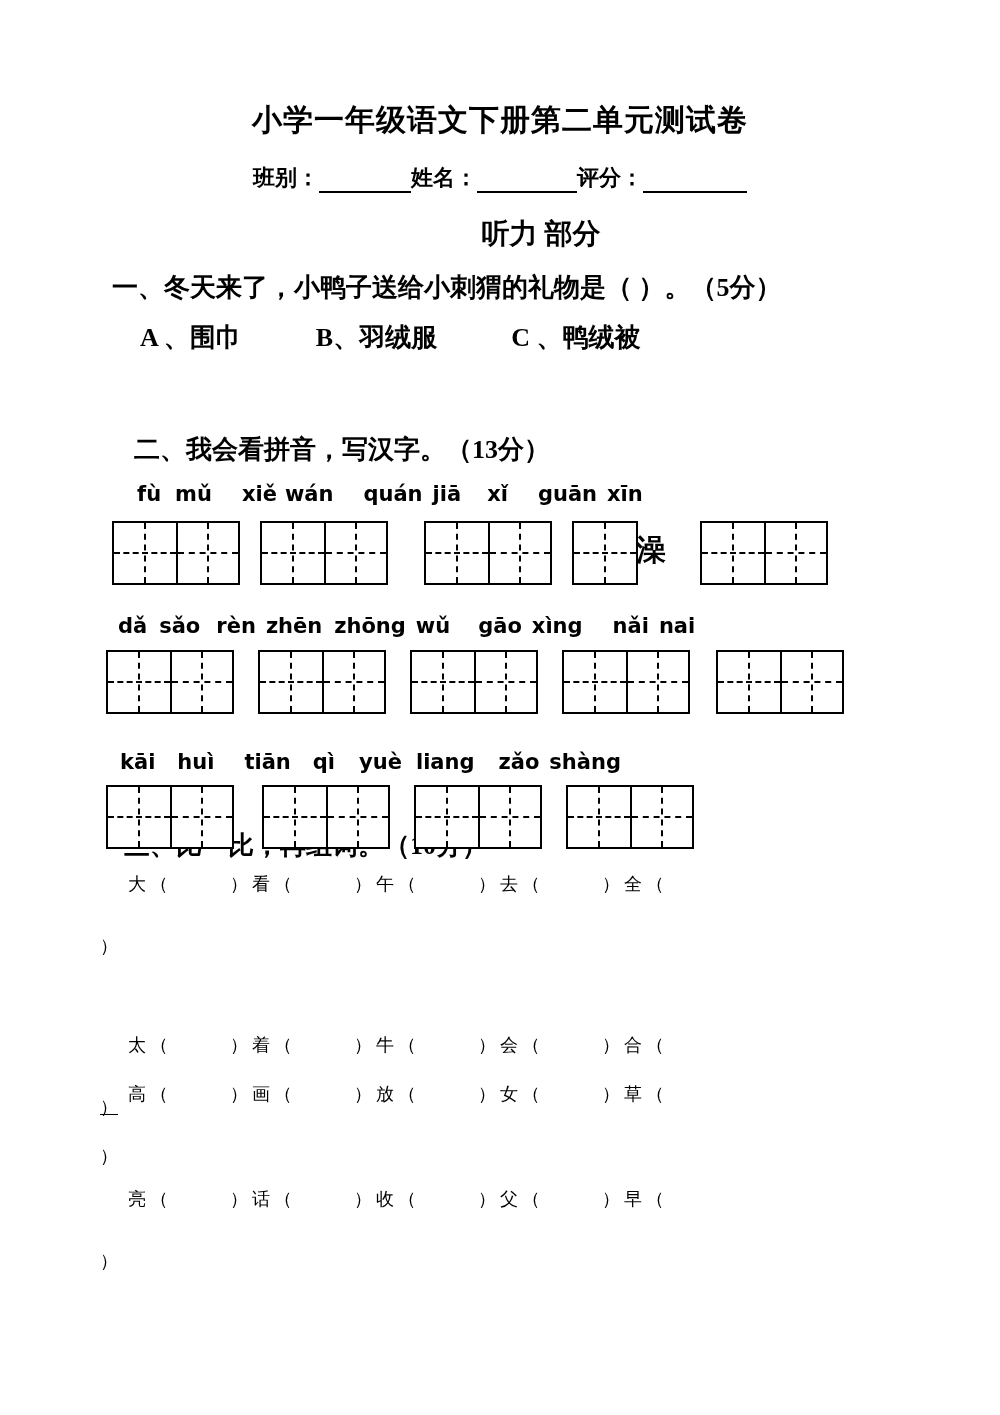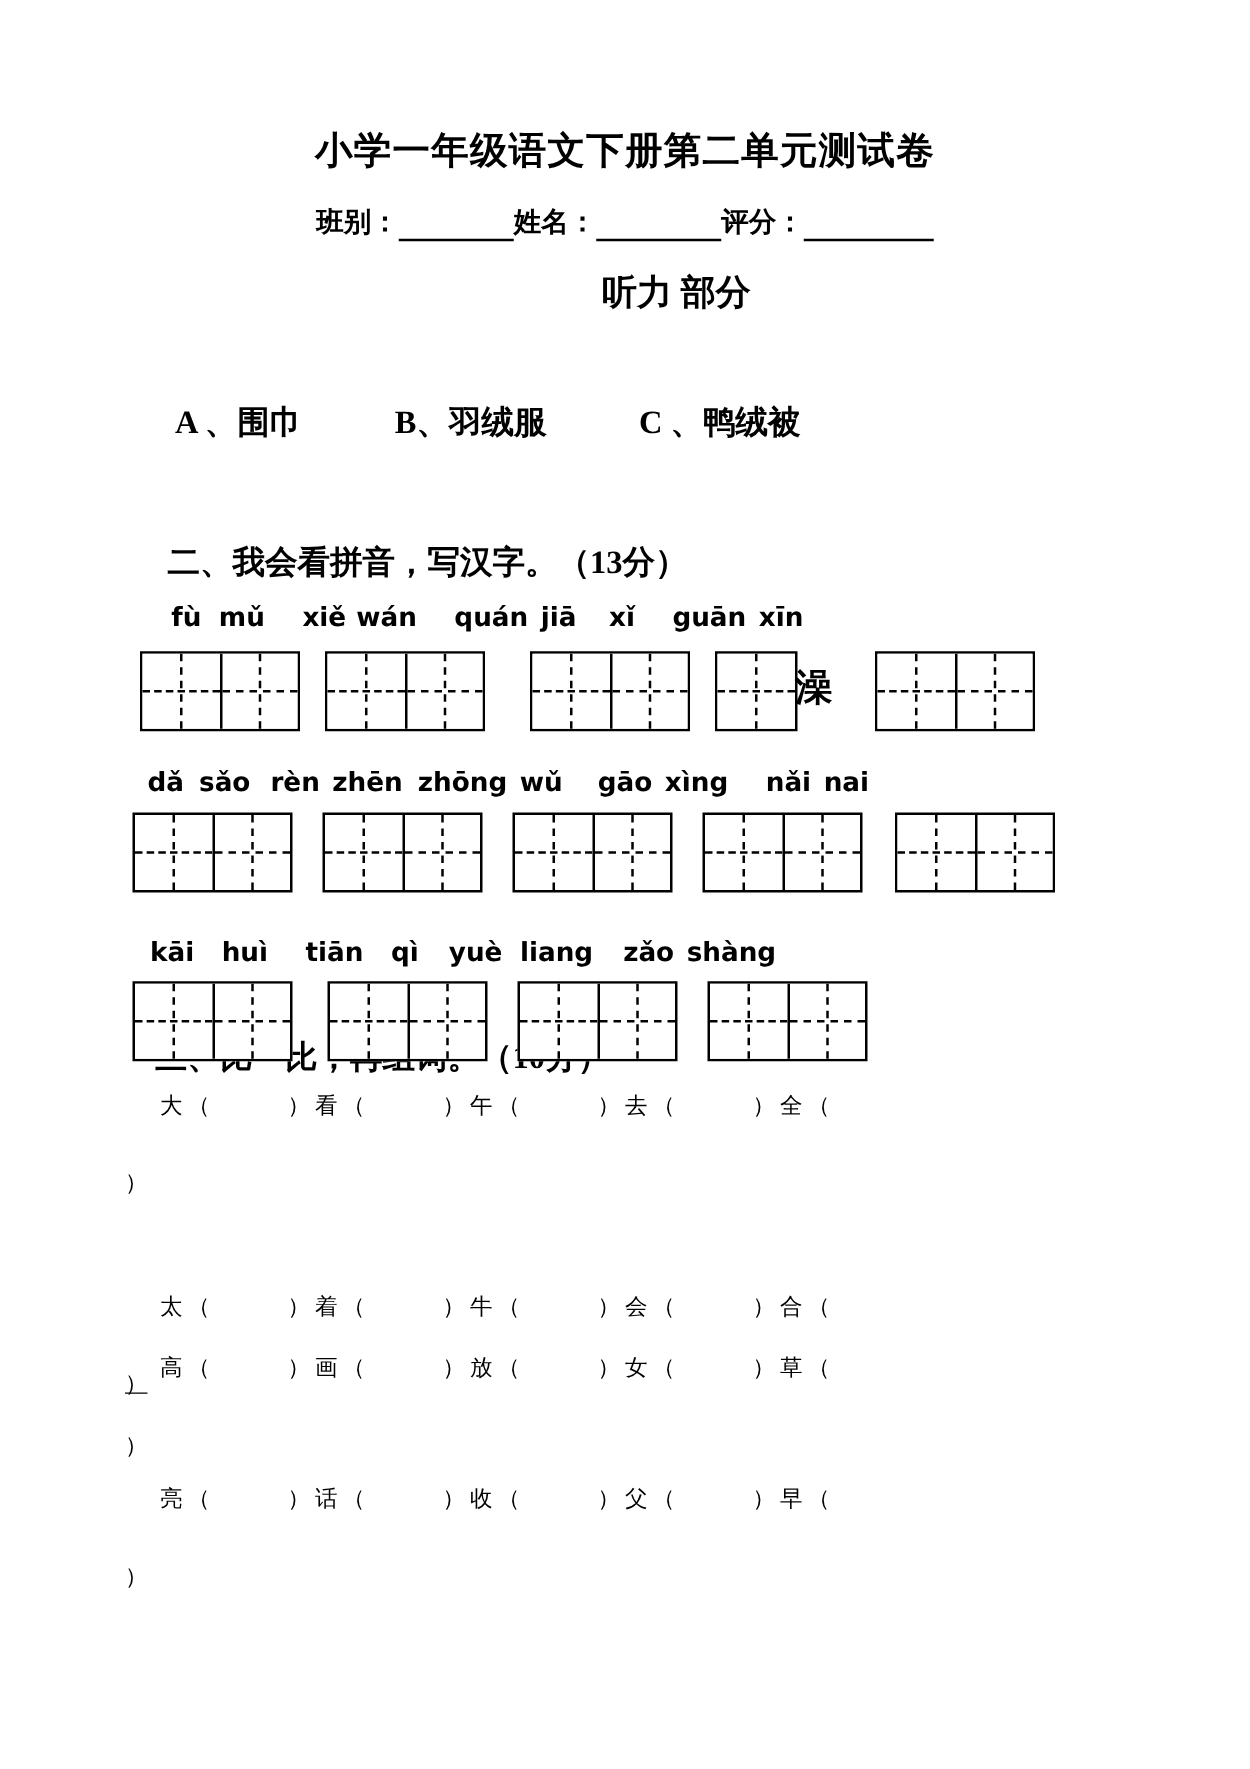--- a/index.html
+++ b/index.html
@@ -190,20 +190,21 @@
 <div class="page">
 
   <div class="doc-title">小学一年级语文下册第二单元测试卷</div>
 
   <div class="info-line">
     <span>班别：</span><span class="blank blank-w1"></span><span>姓名：</span><span class="blank blank-w2"></span><span>评分：</span><span class="blank blank-w3"></span>
   </div>
 
   <div class="section-head" id="sec-listening">听力 部分</div>
 
+  <div class="q-line" id="q1-stem">一、冬天来了，小鸭子送给小刺猬的礼物是（    ）。（5分）</div>
 
   <div class="q-line" id="q1-options">
     <span class="opt" id="q1-opt-a"><span>A 、</span><span>围巾</span></span><span class="opt" id="q1-opt-b"><span>B、</span><span>羽绒服</span></span><span class="opt" id="q1-opt-c"><span>C 、</span><span>鸭绒被</span></span>
   </div>
 
 
   <div class="q-line" id="q2-stem">二、我会看拼音，写汉字。（13分）</div>
 
   <div class="pinyin-row" id="pinyin-row-1"><span class="syl">fù</span><span class="syl" style="margin-left: 14px;">mǔ</span><span class="syl" style="margin-left: 30px;">xiě</span><span class="syl" style="margin-left: 8px;">wán</span><span class="syl" style="margin-left: 30px;">quán</span><span class="syl" style="margin-left: 10px;">jiā</span><span class="syl" style="margin-left: 26px;">xǐ</span><span class="syl" style="margin-left: 30px;">guān</span><span class="syl" style="margin-left: 10px;">xīn</span></div>
 

